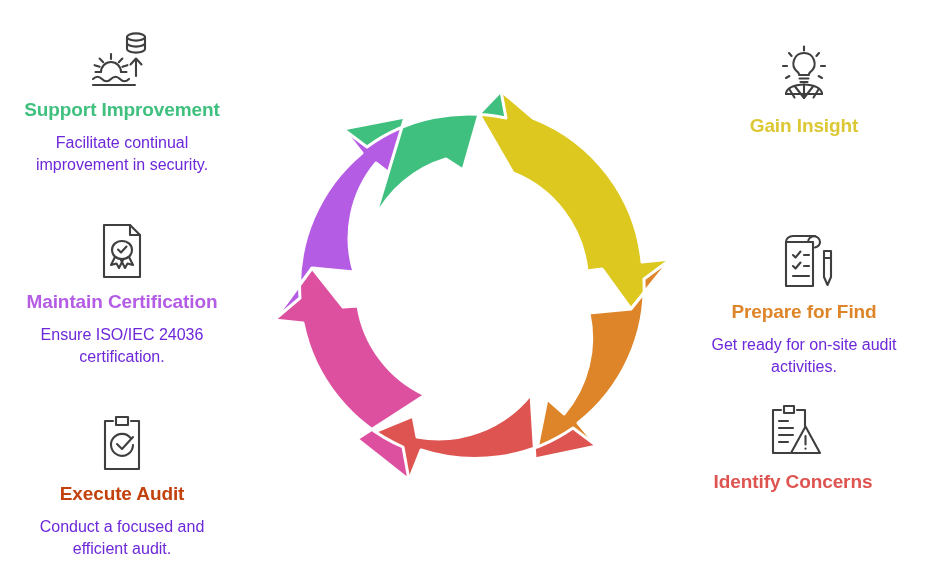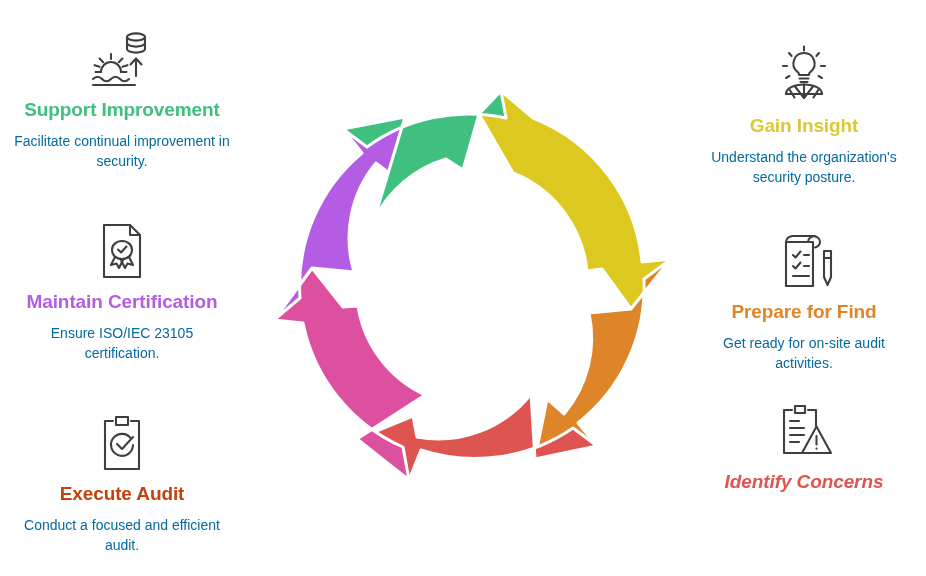--- a/index.html
+++ b/index.html
@@ -31,33 +31,33 @@
   }
   .card .icon-wrap svg{display:block;}
   .card .title{
     font-size:19px;
     font-weight:bold;
     line-height:1.25;
     margin:0 0 10px 0;
     letter-spacing:-0.1px;
   }
   .card .desc{
-    font-size:14px;
-    color:#0369a1;
+    font-size:16px;
+    color:#6d28d9;
     line-height:1.42;
     margin:0;
   }
 
   
   #card-support   {position:absolute;left:0;  top:26px;}
   #card-maintain  {position:absolute;left:0;  top:218px;}
   #card-execute   {position:absolute;left:0;  top:410px;}
   #card-insight   {position:absolute;right:0; top:42px;}
   #card-prepare   {position:absolute;right:0; top:228px;}
-  #card-concerns  {position:absolute;right:0; top:398px;font-style:italic;}
+  #card-concerns  {position:absolute;right:11px; top:398px;}
 
   
   .cycle{
     position:absolute;
     left:246px;top:52px;
     width:450px;height:470px;
   }
   .cycle svg{display:block;width:450px;height:470px;}
 </style>
 </head>
@@ -97,21 +97,21 @@
         <svg width="56" height="60" viewBox="0 0 56 60" fill="none" stroke="#3F3F3F" stroke-width="2.1" stroke-linecap="round" stroke-linejoin="round">
           <path d="M10 4h26l10 10v42H10z"></path>
           <path d="M36 4v10h10"></path>
           <path d="M28 20c-6 0-10 4-10 9s4 9 10 9 10-4 10-9-4-9-10-9z"></path>
           <path d="M24 28.5l3 3 5.5-6"></path>
           <path d="M21 36l-4 8 5.5-1.5L25 47l4-8"></path>
           <path d="M35 36l4 8-5.5-1.5L31 47l-4-8"></path>
         </svg>
       </div>
       <p class="title" style="color: rgb(181, 92, 229);">Maintain Certification</p>
-      <p class="desc">Ensure ISO/IEC 23105 certification.</p>
+      <p class="desc">Ensure ISO/IEC 24036 certification.</p>
     </div>
 
     <div class="card" id="card-execute">
       <div class="icon-wrap">
         <svg width="54" height="60" viewBox="0 0 54 60" fill="none" stroke="#3F3F3F" stroke-width="2.1" stroke-linecap="round" stroke-linejoin="round">
           <path d="M18 8H10v48h34V8h-8"></path>
           <path d="M21 4h12v8H21z"></path>
           <path d="M36 25.5A11 11 0 1 0 38 32"></path>
           <path d="M22 31l5 5 11-12"></path>
         </svg>
@@ -130,21 +130,20 @@
           <path d="M27.5 33.5h9M28.5 37h7"></path>
           <path d="M32 1.5v4M17 8l2.6 3M47 8l-2.6 3M11 21h4M49 21h4M14 33l3.4-2M50 33l-3.4-2"></path>
           <path d="M14 49c0-5.5 8-9.5 18-9.5s18 4 18 9.5"></path>
           <path d="M14 49h36"></path>
           <path d="M23 41.5L32 53l9-11.5"></path>
           <path d="M32 39.5V53"></path>
           <path d="M17.5 44.5l5 8M46.5 44.5l-5 8"></path>
         </svg>
       </div>
       <p class="title" style="color: rgb(220, 200, 52);">Gain Insight</p>
-      <p class="desc">Understand the organization's security posture.</p>
     </div>
 
     <div class="card" id="card-prepare">
       <div class="icon-wrap">
         <svg width="60" height="58" viewBox="0 0 60 58" fill="none" stroke="#3F3F3F" stroke-width="2.1" stroke-linecap="round" stroke-linejoin="round">
           <path d="M12 10h27v44H12z"></path>
           <path d="M12 10c0-3.3 3-6 7-6h22c-4 0-7 2.7-7 6"></path>
           <path d="M39 4c4 0 7 2.7 7 6 0 2.6-2 4.6-5 5.4"></path>
           <path d="M19 23l2.5 2.5 5-6"></path>
           <path d="M19 34l2.5 2.5 5-6"></path>

